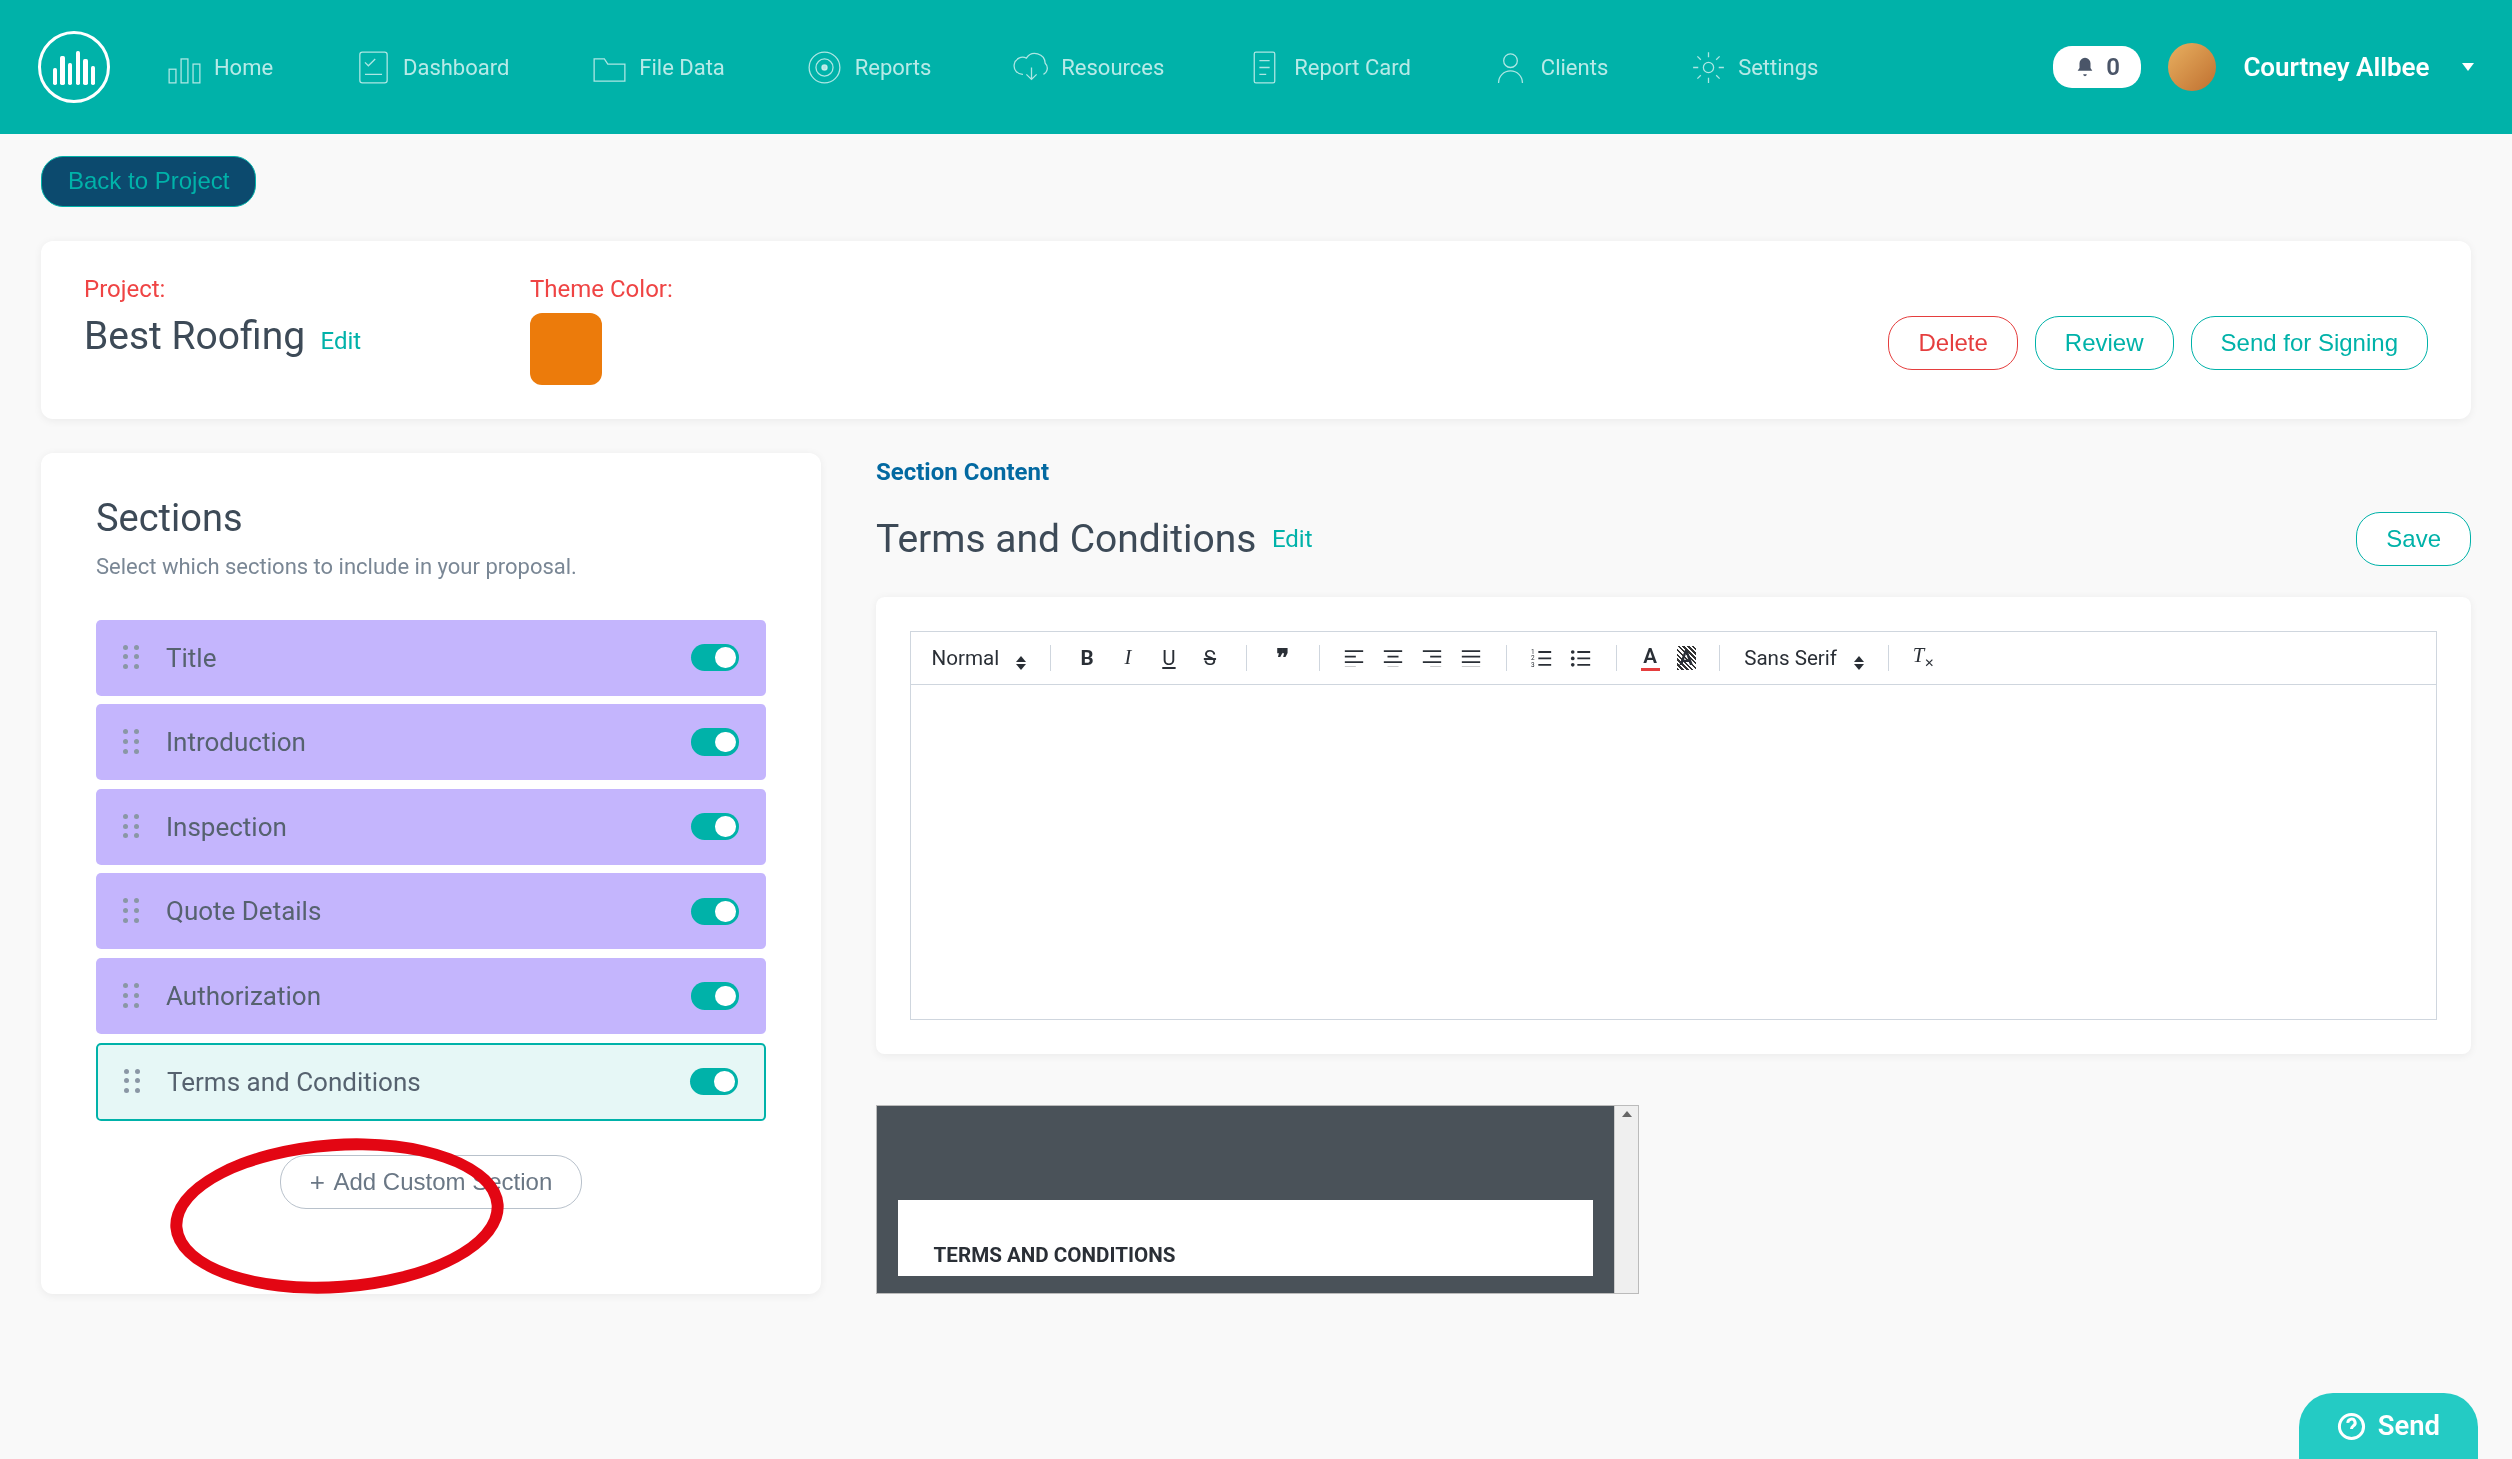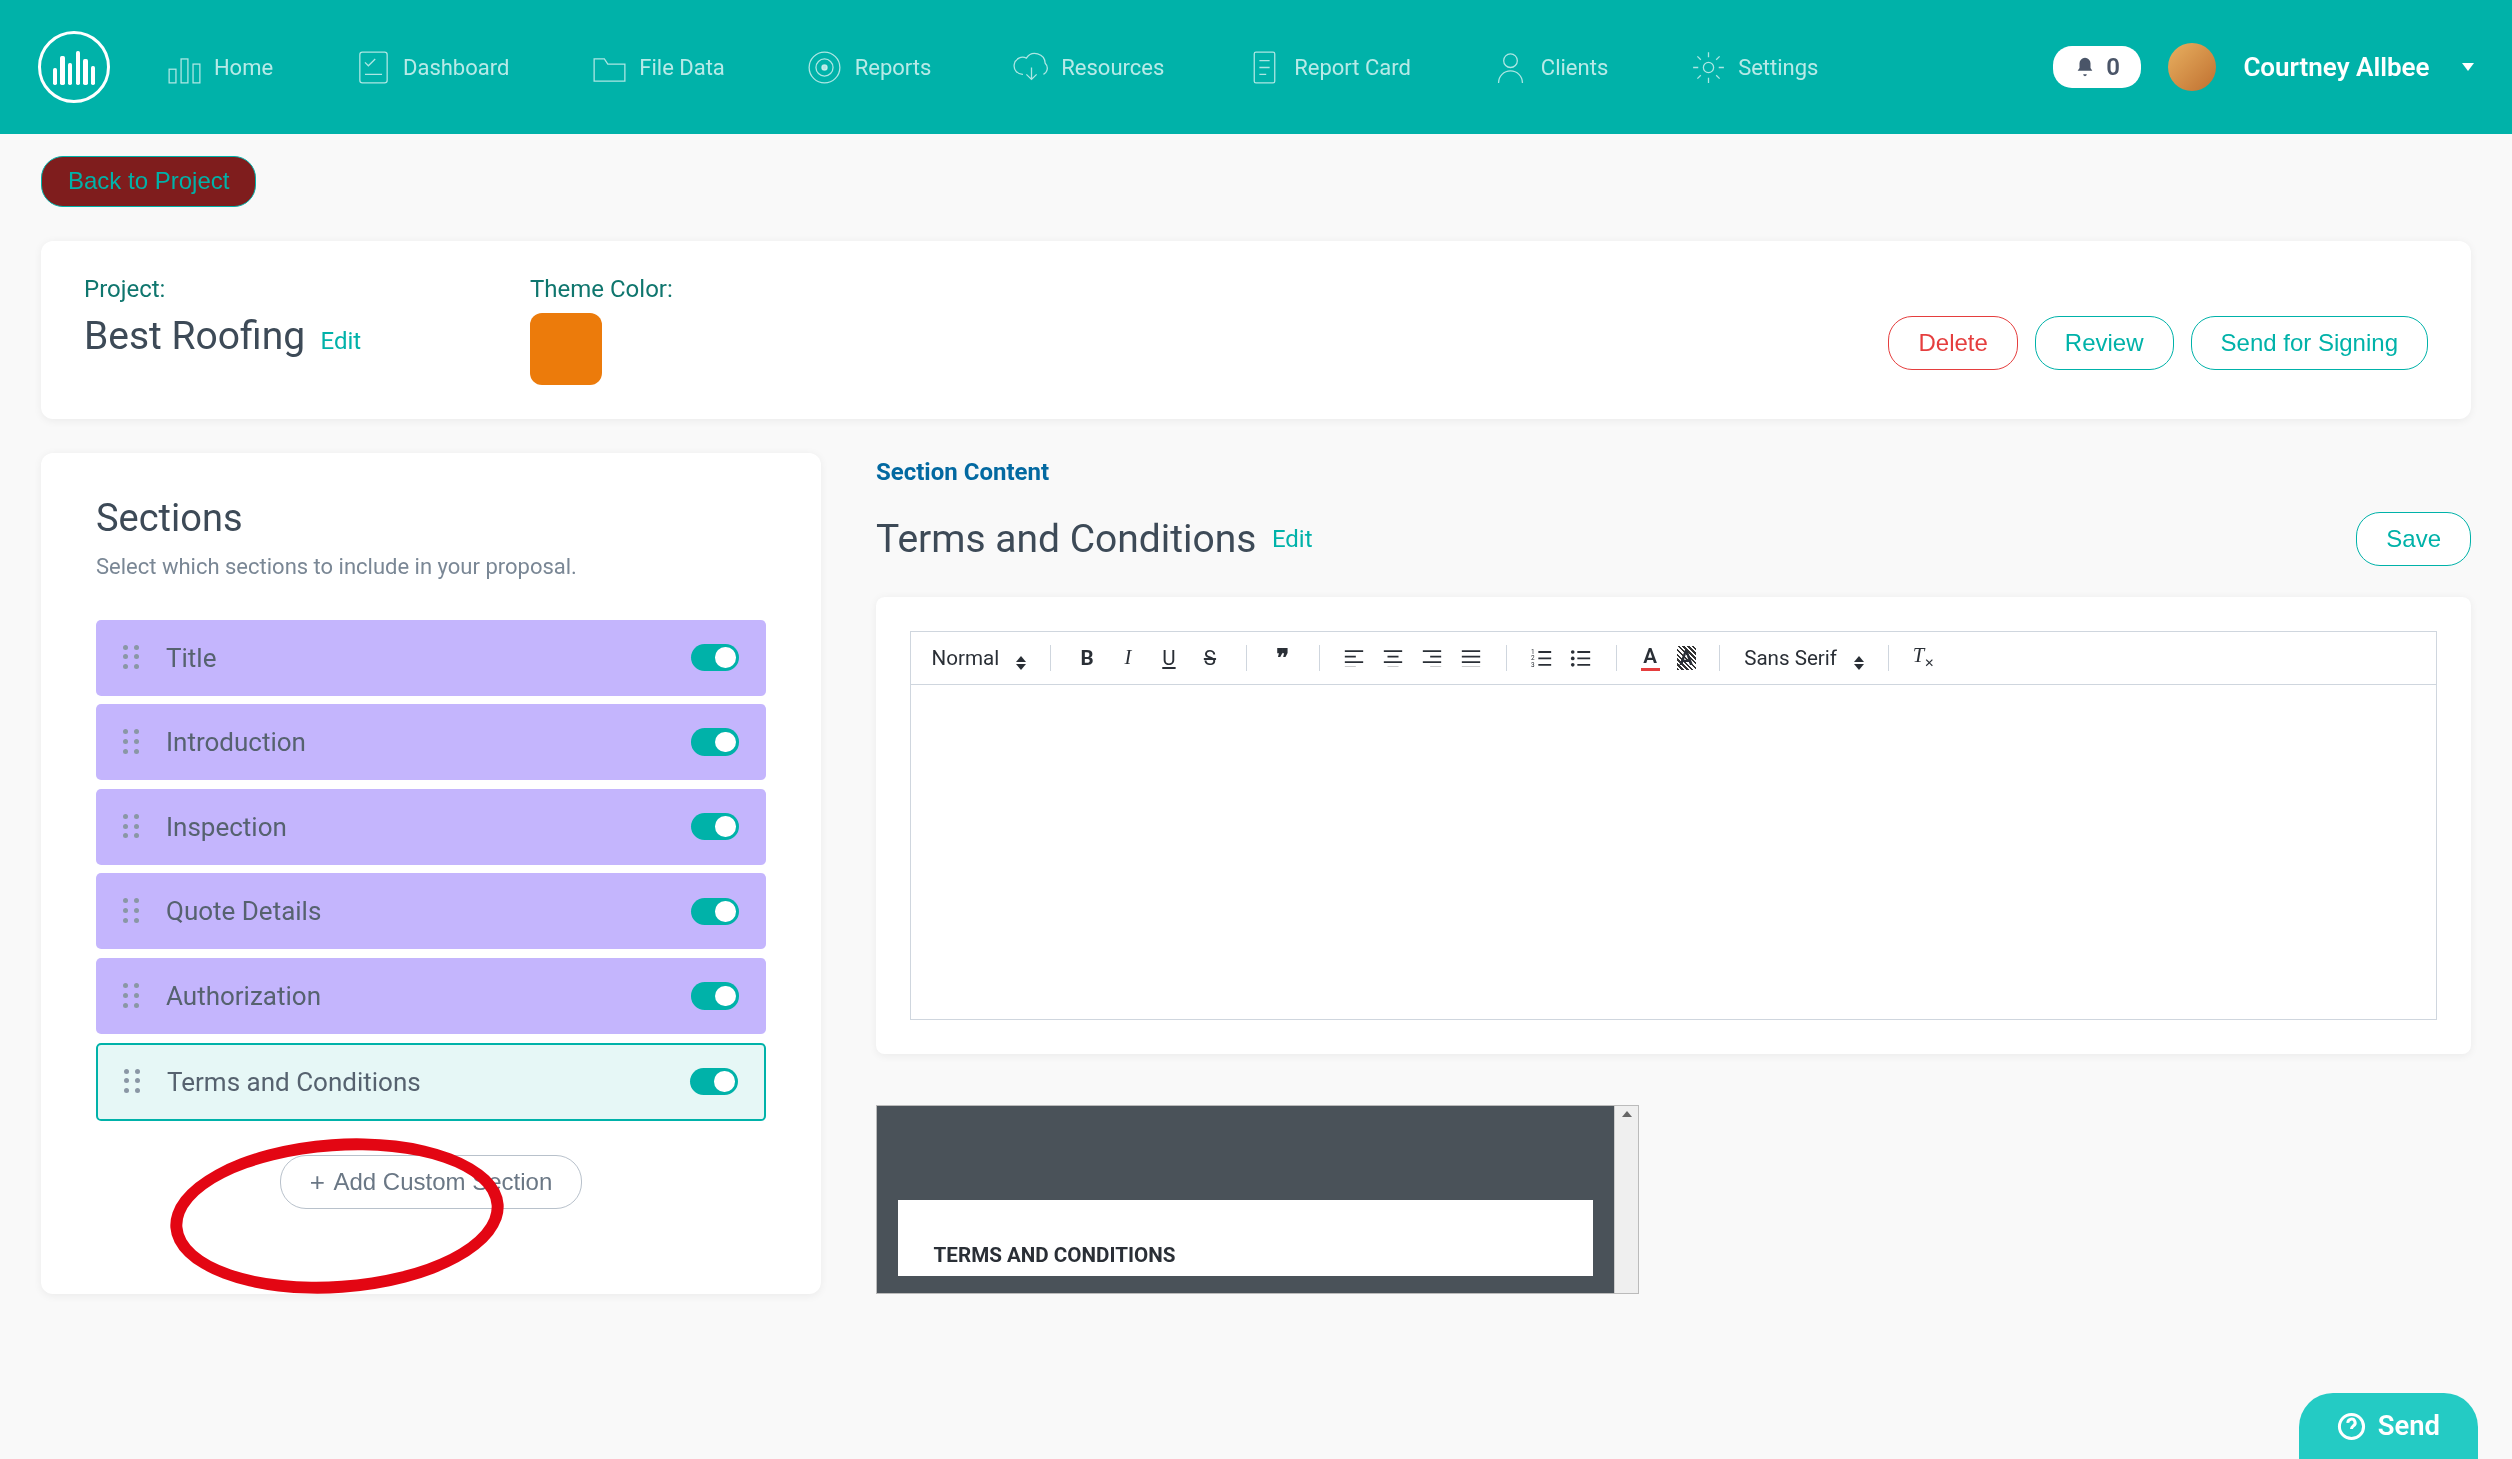--- a/index.html
+++ b/index.html
@@ -16,26 +16,26 @@
 .nav-item .label { font-size: 22px; color: rgba(255,255,255,0.85); }
 .nav-right { display: flex; align-items: center; gap: 27.4px; }
 .notif-pill { background: #fff; border-radius: 19px; padding: 6.9px 20.6px; display: flex; align-items: center; gap: 10.3px; color: #4a5568; font-weight: 600; font-size: 24px; }
 .notif-pill svg { width: 22px; height: 22px; fill: #4a5568; }
 .avatar { width: 48px; height: 48px; border-radius: 50%; background: linear-gradient(135deg,#e8b060,#c07030); }
 .user-name { font-size: 26px; font-weight: 600; color: #fff; }
 .caret-down { width: 0; height: 0; border-left: 6.9px solid transparent; border-right: 6.9px solid transparent; border-top: 8.6px solid #fff; margin-left: 5.1px; }
 
 
 .back-row { padding: 22px 41px 0; }
-.back-btn { border: 1.7px solid #00b2a9; background: #7f1d1d; color: #00b2a9; border-radius: 22px; padding: 10.3px 26px; font-size: 24px; cursor: pointer; }
+.back-btn { border: 1.7px solid #00b2a9; background: #0c4a6e; color: #00b2a9; border-radius: 22px; padding: 10.3px 26px; font-size: 24px; cursor: pointer; }
 
 
 .project-card { margin: 34px 41px; background: #fff; border-radius: 12px; box-shadow: 0 1.7px 8.6px rgba(0,0,0,0.06); padding: 34px 43px; display: flex; align-items: flex-start; }
 .proj-left { flex: 0 0 446px; }
-.proj-label { font-size: 24px; color: #0f766e; margin-bottom: 10.3px; }
+.proj-label { font-size: 24px; color: #ef4444; margin-bottom: 10.3px; }
 .proj-name { font-size: 39px; color: #3d4a57; font-weight: 400; display: inline; }
 .proj-edit { font-size: 24px; color: #00b2a9; margin-left: 12px; cursor: pointer; }
 .theme-col { flex: 0 0 257px; }
 .theme-swatch { width: 72px; height: 72px; background: #ec7b0b; border-radius: 12px; margin-top: 8.6px; }
 .proj-spacer { flex: 1; }
 .proj-actions { display: flex; gap: 17px; align-items: center; margin-top: 41px; }
 .btn-outline { border-radius: 24px; padding: 12px 29px; font-size: 24px; background: #fff; cursor: pointer; }
 .btn-danger { border: 1.7px solid #e53e3e; color: #e53e3e; }
 .btn-teal { border: 1.7px solid #00b2a9; color: #00b2a9; }
 

